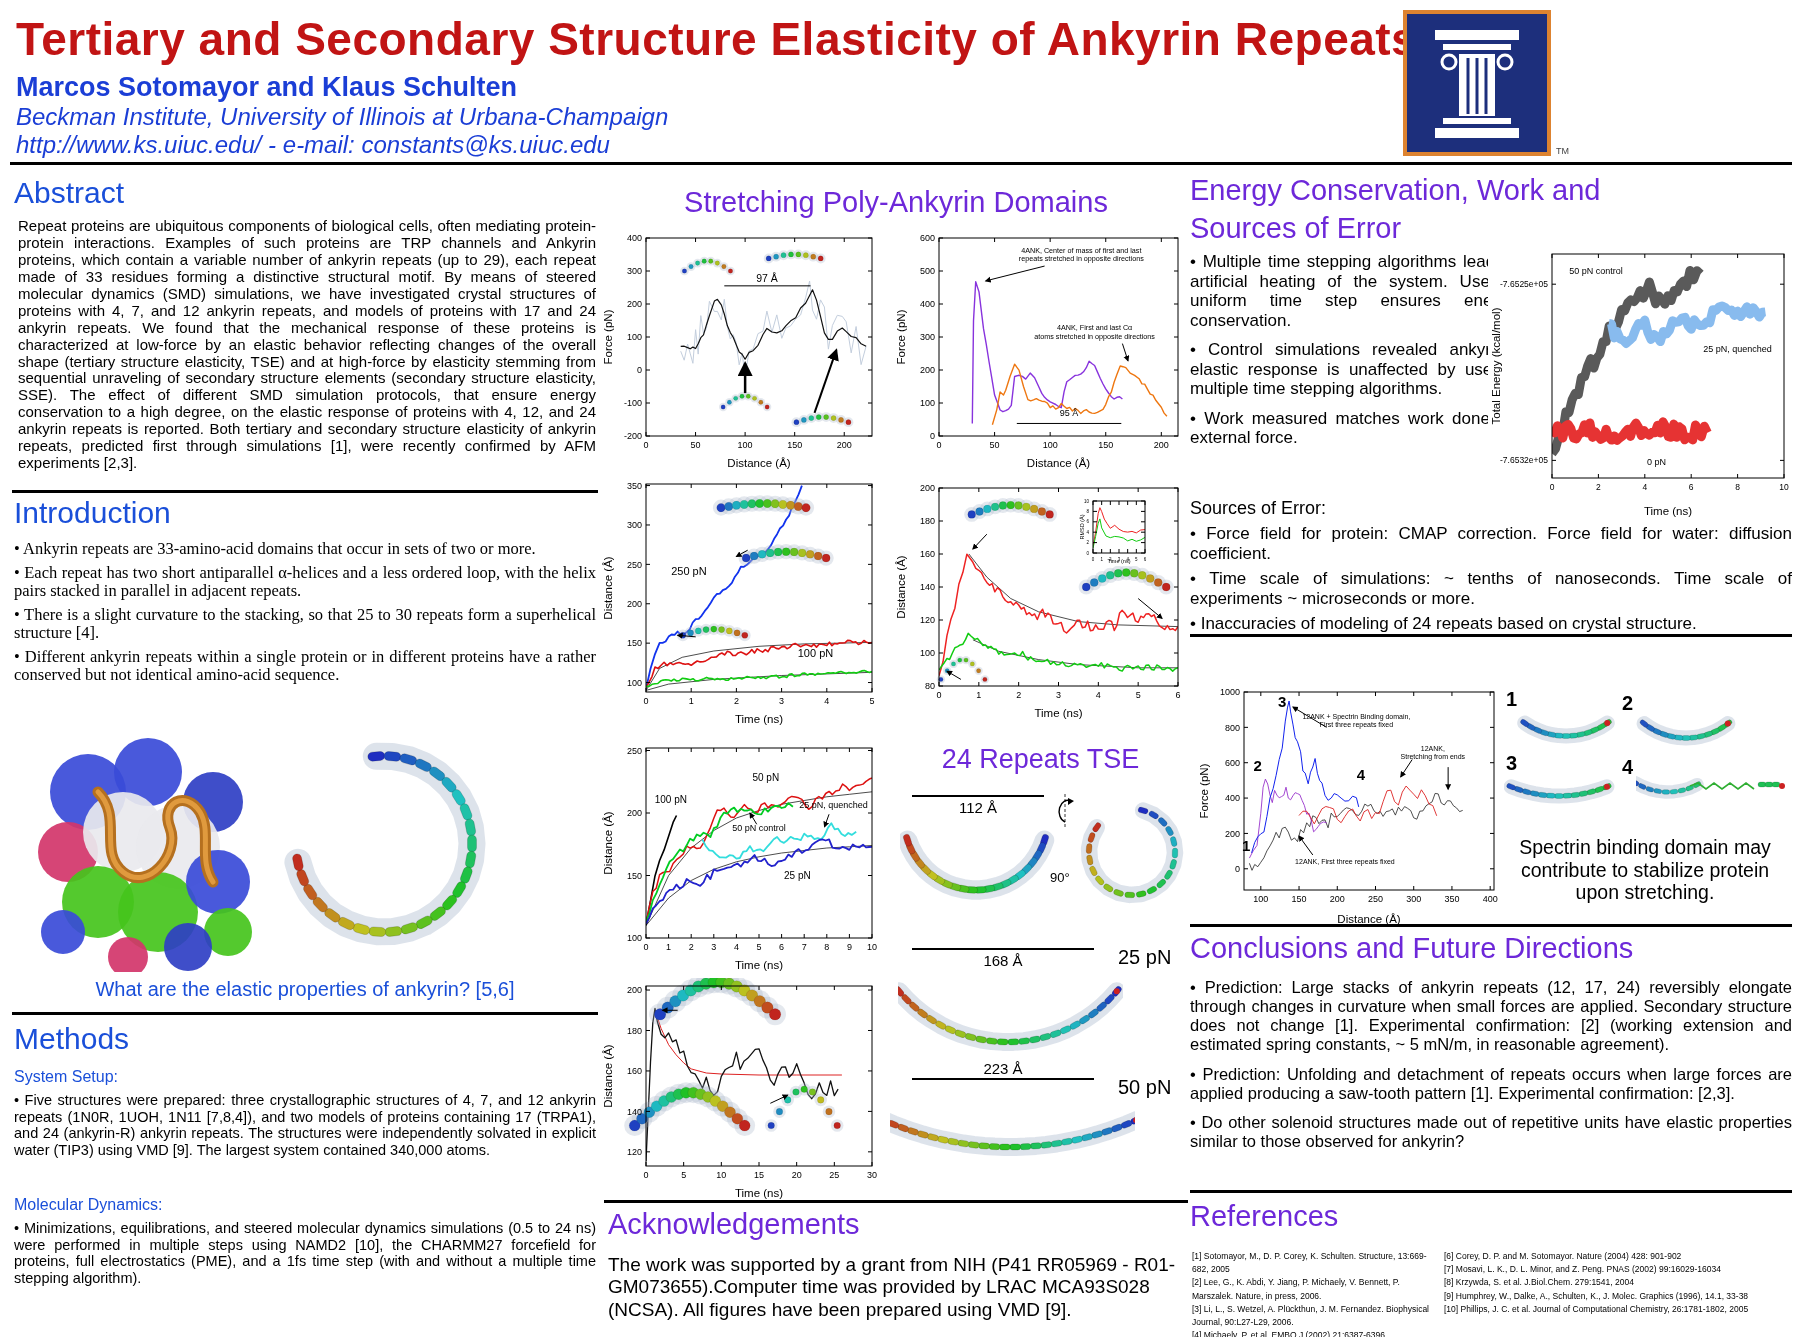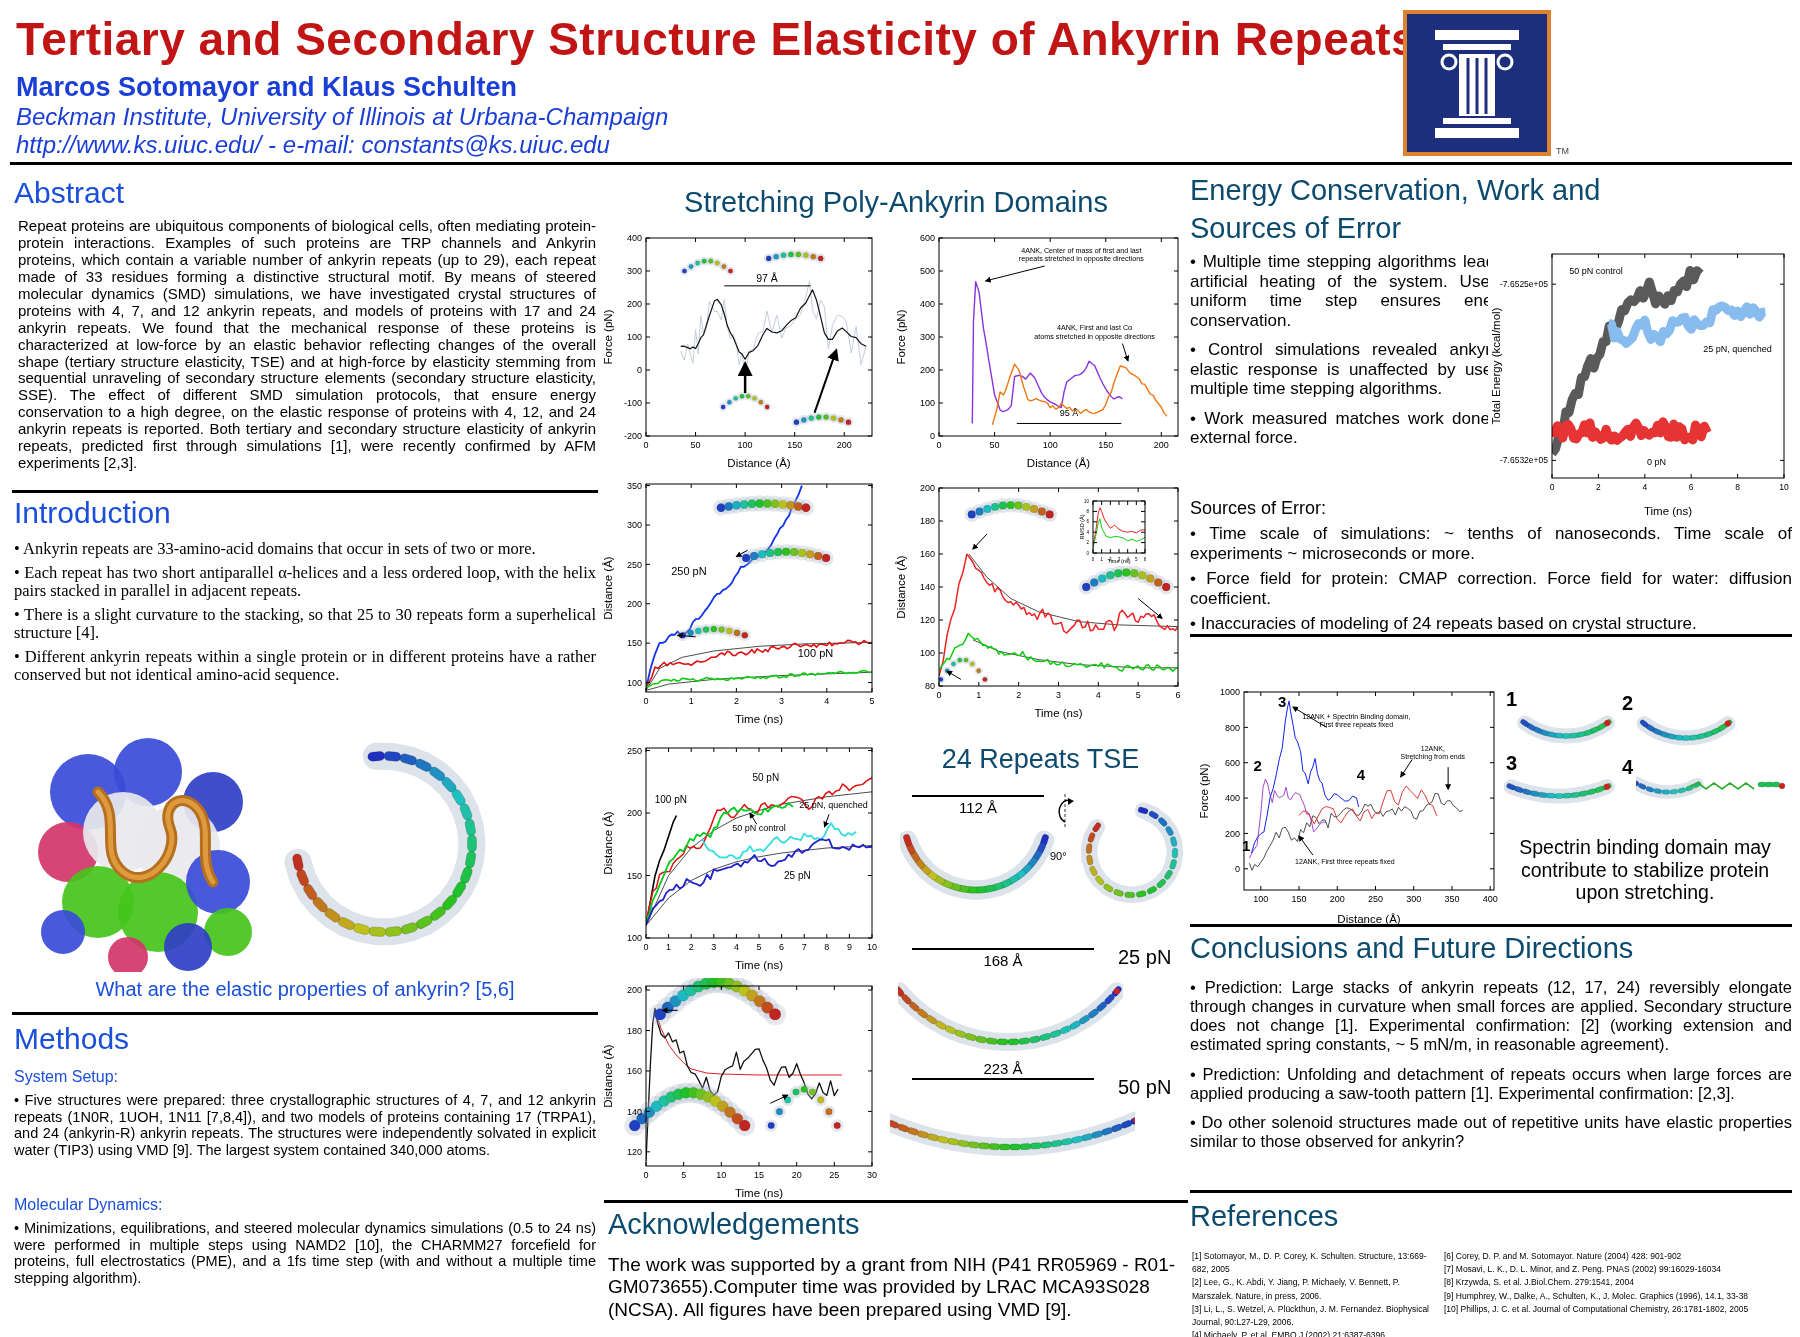--- a/index.html
+++ b/index.html
@@ -3,21 +3,21 @@
 <meta charset="utf-8">
 <style>
   html,body{margin:0;padding:0;background:#888;}
   .poster{position:relative;width:1800px;height:1337px;background:#ffffff;overflow:hidden;
           font-family:"Liberation Sans", sans-serif;color:#000;}
   .abs{position:absolute;}
   .title{font-size:46px;font-weight:bold;color:#c11414;letter-spacing:0.5px;white-space:nowrap;}
   .authors{font-size:27px;font-weight:bold;color:#1b3ed6;}
   .affil{font-size:24px;font-style:italic;color:#1b3ed6;}
   .h1{font-size:30px;color:#1a4fd9;}
-  .h1m{font-size:29px;color:#0c4a6e;}
+  .h1m{font-size:29px;color:#6d28d9;}
   .preline{white-space:pre-line;}
   .body15{font-size:15px;line-height:1.13;text-align:justify;}
   .ibullets .li-item{font-size:16.5px;line-height:1.06;text-align:justify;margin-bottom:7px;}
   .li-item::before{content:"• ";}
   .mlabel{font-size:16px;color:#1a4fd9;}
   .mbody{font-size:14.5px;line-height:1.15;text-align:justify;}
   .ebullets .li-item{font-size:17px;line-height:1.15;text-align:justify;margin-bottom:10px;}
   .sbullets .li-item{font-size:17px;line-height:1.15;text-align:justify;margin-bottom:6px;}
   .cbullets .li-item{font-size:16.5px;line-height:1.16;text-align:justify;margin-bottom:10px;}
   .plain18{font-size:18px;}
@@ -863,21 +863,21 @@
       <rect x="-6" y="-3.25" width="12" height="6.5" rx="3.25" fill="hsl(37.85714285714286,72%,44%)" stroke="rgba(0,0,0,.3)" stroke-width="0.5" transform="translate(19.7 74.9) rotate(231.4)"></rect>
       <rect x="-6" y="-3.25" width="12" height="6.5" rx="3.25" fill="hsl(26.904761904761898,72%,44%)" stroke="rgba(0,0,0,.3)" stroke-width="0.5" transform="translate(14.8 67.8) rotate(238.3)"></rect>
       <rect x="-6" y="-3.25" width="12" height="6.5" rx="3.25" fill="hsl(15.952380952380963,72%,44%)" stroke="rgba(0,0,0,.3)" stroke-width="0.5" transform="translate(10.7 60.3) rotate(245.1)"></rect>
       <rect x="-6" y="-3.25" width="12" height="6.5" rx="3.25" fill="hsl(5,72%,44%)" stroke="rgba(0,0,0,.3)" stroke-width="0.5" transform="translate(7.5 52.2) rotate(252.0)"></rect>
     </svg>
   <svg class="abs" style="left:1052px;top:792px;" width="26" height="40" id="fig-rot">
       <path d="M13,30 A8,10 0 1 1 19,9" fill="none" stroke="#000" stroke-width="1.4"></path>
       <path d="M16,6 L22,9 L16,13 z" fill="#000"></path>
       <line x1="13" y1="2" x2="13" y2="36" stroke="#000" stroke-width="0.8" stroke-dasharray="3,2"></line>
     </svg>
-  <div class="abs" style="left:1050px;top:850px;font-size:11px;">90°</div>
+  <div class="abs" style="left:1050px;top:870px;font-size:13px;">90°</div>
   <svg class="abs" style="left:1080px;top:790px;" width="105" height="132" id="fig-tse1b">
       <polyline points="63.1,20.5 73.7,24.9 82.7,31.9 89.5,41.0 93.7,51.6 95.0,63.0 93.2,74.3 88.5,84.7 81.3,93.5 71.9,100.1 61.2,104.0 49.8,104.9 38.6,102.9 28.3,97.9 19.7,90.4 13.4,80.9 9.8,70.0 9.1,58.6 11.5,47.5 16.8,37.3" fill="none" stroke="rgba(170,185,205,0.40)" stroke-width="16.5" stroke-linecap="round" stroke-linejoin="round"></polyline>
       <rect x="-5" y="-2.75" width="10" height="5.5" rx="2.75" fill="hsl(235,72%,44%)" stroke="rgba(0,0,0,.3)" stroke-width="0.5" transform="translate(63.1 20.5) rotate(15.0)"></rect>
       <rect x="-5" y="-2.75" width="10" height="5.5" rx="2.75" fill="hsl(222.89473684210526,72%,44%)" stroke="rgba(0,0,0,.3)" stroke-width="0.5" transform="translate(73.7 24.9) rotate(30.3)"></rect>
       <rect x="-5" y="-2.75" width="10" height="5.5" rx="2.75" fill="hsl(210.78947368421052,72%,44%)" stroke="rgba(0,0,0,.3)" stroke-width="0.5" transform="translate(82.7 31.9) rotate(45.5)"></rect>
       <rect x="-5" y="-2.75" width="10" height="5.5" rx="2.75" fill="hsl(198.68421052631578,72%,44%)" stroke="rgba(0,0,0,.3)" stroke-width="0.5" transform="translate(89.5 41.0) rotate(60.8)"></rect>
       <rect x="-5" y="-2.75" width="10" height="5.5" rx="2.75" fill="hsl(186.57894736842104,72%,44%)" stroke="rgba(0,0,0,.3)" stroke-width="0.5" transform="translate(93.7 51.6) rotate(76.1)"></rect>
       <rect x="-5" y="-2.75" width="10" height="5.5" rx="2.75" fill="hsl(174.47368421052633,72%,44%)" stroke="rgba(0,0,0,.3)" stroke-width="0.5" transform="translate(95.0 63.0) rotate(91.3)"></rect>
       <rect x="-5" y="-2.75" width="10" height="5.5" rx="2.75" fill="hsl(162.3684210526316,72%,44%)" stroke="rgba(0,0,0,.3)" stroke-width="0.5" transform="translate(93.2 74.3) rotate(106.6)"></rect>
       <rect x="-5" y="-2.75" width="10" height="5.5" rx="2.75" fill="hsl(150.26315789473685,72%,44%)" stroke="rgba(0,0,0,.3)" stroke-width="0.5" transform="translate(88.5 84.7) rotate(121.8)"></rect>
@@ -1014,22 +1014,22 @@
         <text x="60" y="219.3570224719101" text-anchor="end" font-size="8.5" font-family="Liberation Sans, sans-serif">-7.6532e+05</text>
         <text x="180" y="271" text-anchor="middle" font-size="11.5" font-family="Liberation Sans, sans-serif">Time (ns)</text>
         <text x="11.5" y="122" text-anchor="middle" font-size="11.5" transform="rotate(-90 11.5 122)" font-family="Liberation Sans, sans-serif">Total Energy (kcal/mol)</text>
         <text x="108.08" y="30.13483146067415" text-anchor="middle" font-size="9" fill="#000" font-family="Liberation Sans, sans-serif" font-weight="normal"><tspan x="108.08" dy="0">50 pN control</tspan></text>
         <text x="249.60000000000002" y="108.15730337078651" text-anchor="middle" font-size="9" fill="#000" font-family="Liberation Sans, sans-serif" font-weight="normal"><tspan x="249.60000000000002" dy="0">25 pN, quenched</tspan></text>
         <text x="168.4" y="221.41573033707866" text-anchor="middle" font-size="9" fill="#000" font-family="Liberation Sans, sans-serif" font-weight="normal"><tspan x="168.4" dy="0">0 pN</tspan></text>
       </svg></div>
 
   <div class="abs plain18" style="left:1190px;top:498px;">Sources of Error:</div>
   <div class="abs sbullets" style="left:1190px;top:524px;width:602px;">
+      <div class="li-item">Force field for protein: CMAP correction. Force field for water: diffusion coefficient.</div>
       <div class="li-item">Time scale of simulations: ~ tenths of nanoseconds. Time scale of experiments ~ microseconds or more.</div>
-      <div class="li-item">Force field for protein: CMAP correction. Force field for water: diffusion coefficient.</div>
       <div class="li-item">Inaccuracies of modeling of 24 repeats based on crystal structure.</div>
     </div>
 
   <div class="abs hr" style="left:1190px;top:634px;width:602px;"></div>
   <div class="abs chart" style="left:1196px;top:684px;width:306px;height:242px;"><svg viewBox="0 0 306 242" width="100%" height="100%">
         <defs>
           <marker id="ar_spectrin" markerWidth="7" markerHeight="7" refX="5" refY="3" orient="auto">
             <path d="M0,0L6,3L0,6z" fill="#000"></path>
           </marker>
           <clipPath id="cl_spectrin">

